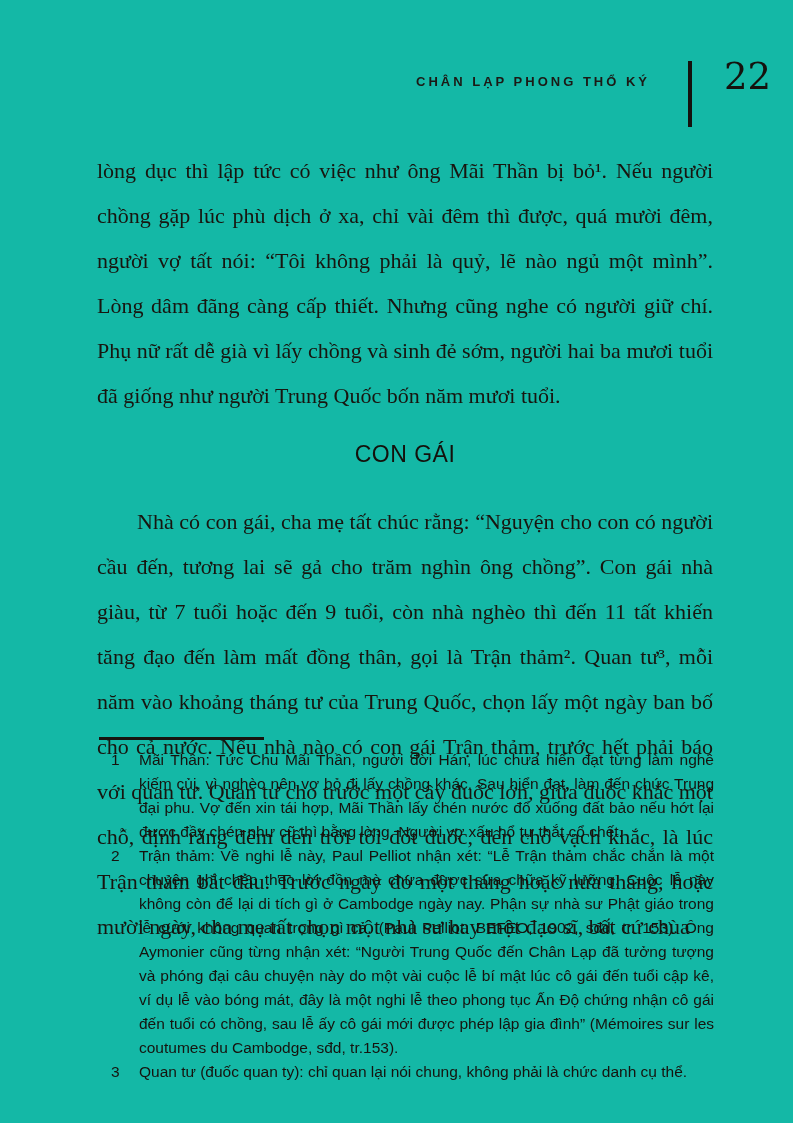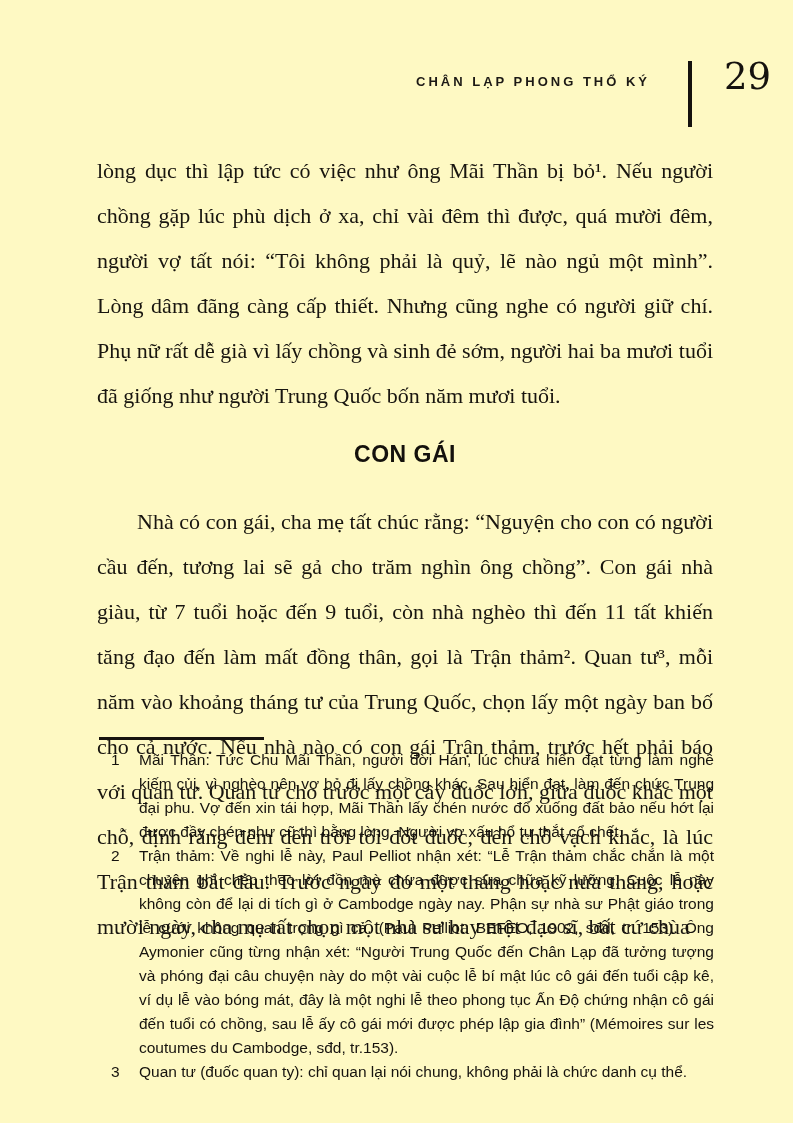--- a/index.html
+++ b/index.html
@@ -3,21 +3,21 @@
 <meta charset="utf-8">
 <style>
   html, body { margin: 0; padding: 0; }
   body { background: #e9e9e6; }
 
   .page {
     position: relative;
     width: 793px;
     height: 1123px;
     margin: 0 auto;
-    background: #fef9c3;
+    background: #14b8a6;
     color: #1a1712;
     overflow: hidden;
   }
 
   
   .running-title {
     position: absolute;
     top: 74px;
     right: 143px;
     font-family: "Liberation Sans", sans-serif;
@@ -60,21 +60,21 @@
     line-height: 45px;
     text-align: justify;
     color: #18150f;
   }
   .body-par.indented { text-indent: 40px; }
   .section-heading {
     margin: 23px 0 31px 0;
     text-align: center;
     font-family: "Liberation Sans", sans-serif;
     font-size: 23px;
-    font-weight: 700;
+    font-weight: 400;
     letter-spacing: 0.5px;
     color: #14110c;
   }
 
   
   .footnotes {
     position: absolute;
     top: 737px;
     left: 97px;
     width: 617px;
@@ -103,21 +103,21 @@
     text-align: justify;
   }
 </style>
 </head>
 <body>
 
 <div class="page">
 
   <div class="running-title">CHÂN LẠP PHONG THỔ KÝ</div>
   <div class="header-bar"></div>
-  <div class="page-number">29</div>
+  <div class="page-number">22</div>
 
   <div class="body-block">
     <p class="body-par">lòng dục thì lập tức có việc như ông Mãi Thần bị bỏ¹. Nếu người chồng gặp lúc phù dịch ở xa, chỉ vài đêm thì được, quá mười đêm, người vợ tất nói: “Tôi không phải là quỷ, lẽ nào ngủ một mình”. Lòng dâm đãng càng cấp thiết. Nhưng cũng nghe có người giữ chí. Phụ nữ rất dễ già vì lấy chồng và sinh đẻ sớm, người hai ba mươi tuổi đã giống như người Trung Quốc bốn năm mươi tuổi.</p>
     <h2 class="section-heading">CON GÁI</h2>
     <p class="body-par indented">Nhà có con gái, cha mẹ tất chúc rằng: “Nguyện cho con có người cầu đến, tương lai sẽ gả cho trăm nghìn ông chồng”. Con gái nhà giàu, từ 7 tuổi hoặc đến 9 tuổi, còn nhà nghèo thì đến 11 tất khiến tăng đạo đến làm mất đồng thân, gọi là Trận thảm². Quan tư³, mỗi năm vào khoảng tháng tư của Trung Quốc, chọn lấy một ngày ban bố cho cả nước. Nếu nhà nào có con gái Trận thảm, trước hết phải báo với quan tư. Quan tư cho trước một cây đuốc lớn, giữa đuốc khắc một chỗ, định rằng đêm đến trời tối đốt đuốc, đến chỗ vạch khắc, là lúc Trận thảm bắt đầu. Trước ngày đó một tháng hoặc nửa tháng, hoặc mười ngày, cha mẹ tất chọn một nhà sư hay một đạo sĩ, bất cứ chùa</p>
   </div>
 
   <div class="footnotes">
     <div class="fn-rule"></div>
 

